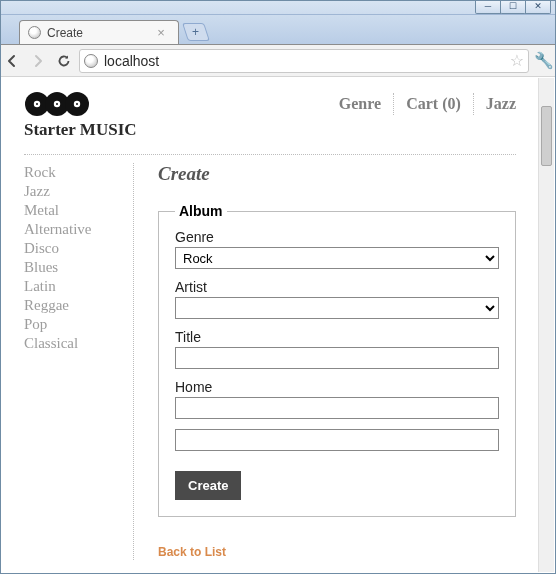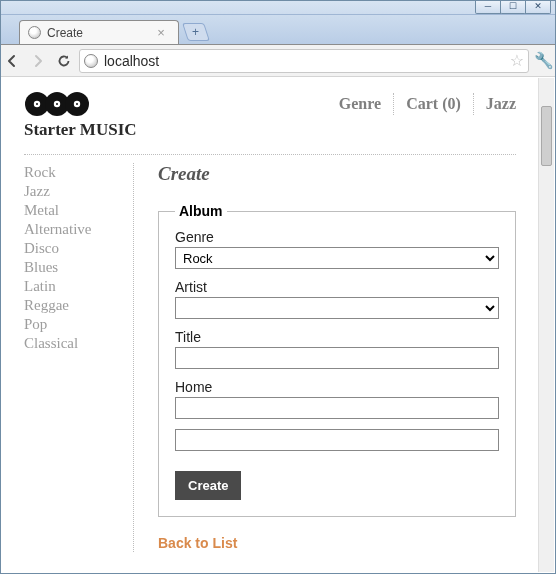--- a/index.html
+++ b/index.html
@@ -132,21 +132,21 @@
   .field label{display:block; font-size:14px; color:#222; margin-bottom:2px;}
   .field select, .field input[type=text]{
     width:100%; height:22px; border:1px solid #888; background:#fff;
     font-size:13px; padding:1px 3px;
   }
   .btn-create{
     display:inline-block; background:#4a4a4a; color:#fff; border:1px solid #4a4a4a;
     font-weight:bold; font-size:13px; padding:6px 12px; margin-top:10px;
   }
   .backlink{
-    display:inline-block; margin-top:18px; color:#d98a4c; font-weight:bold; font-size:14px;
+    display:inline-block; margin-top:28px; color:#d98a4c; font-weight:bold; font-size:12px;
   }
 </style>
 </head>
 <body>
 
 <div class="titlebar">
   <div class="win-controls">
     <div class="win-btn">─</div>
     <div class="win-btn">☐</div>
     <div class="win-btn">✕</div>

